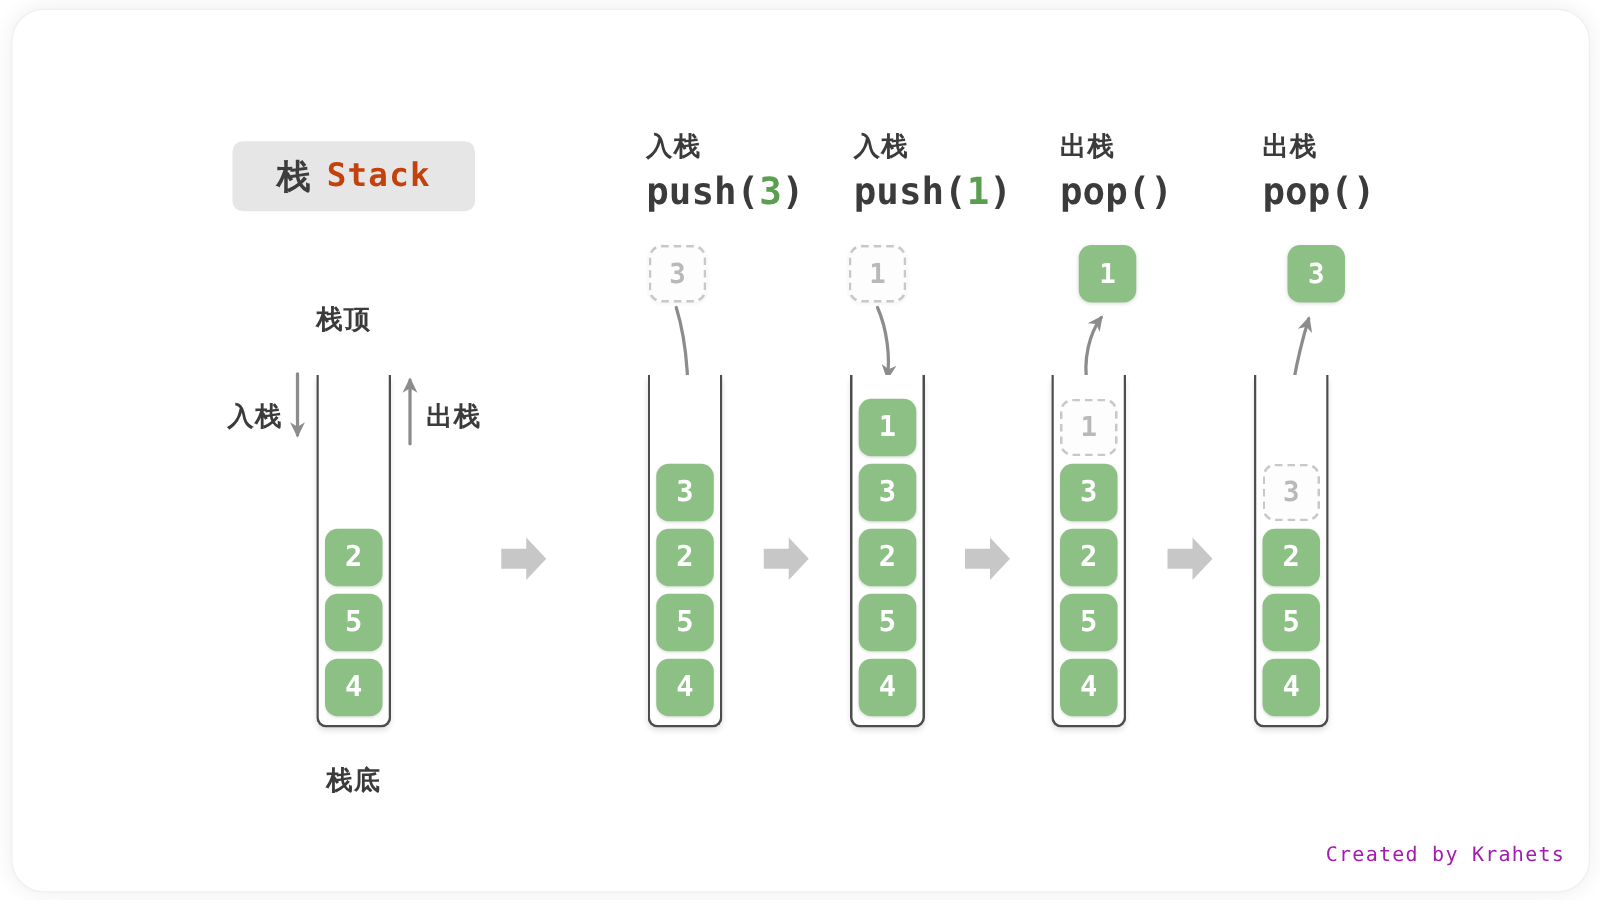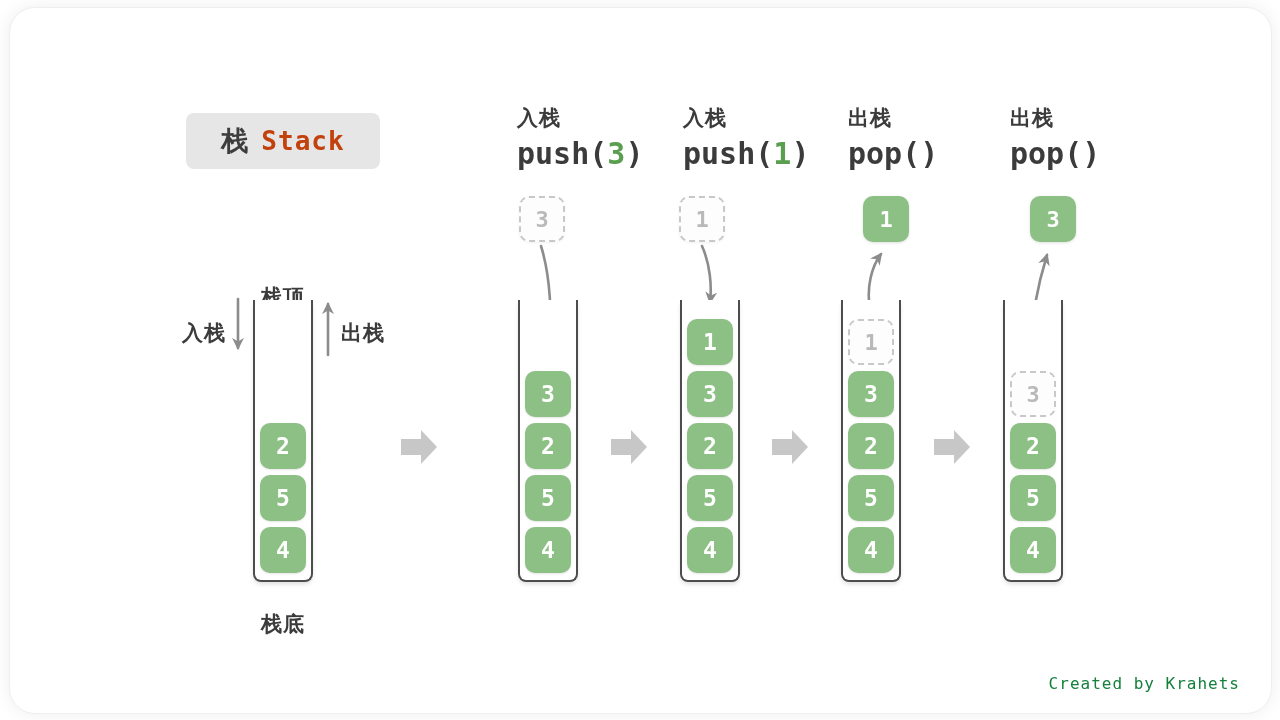--- a/index.html
+++ b/index.html
@@ -18,26 +18,26 @@
 
   .fbox{position:absolute;top:196px;width:46px;height:46px;border-radius:10px;display:flex;align-items:center;justify-content:center;box-sizing:border-box;font-family:"DejaVu Sans Mono",monospace;font-size:22px;}
   .fbox.dashed{border:2px dashed #c8c8c8;background:#fdfdfd;color:#b9b9b9;font-weight:600;box-shadow:0 1px 3px rgba(0,0,0,0.05);}
   .fbox.solid{background:#8dc085;color:#ffffff;font-weight:700;box-shadow:0 1px 3px rgba(0,0,0,0.12);}
 
   .stack{position:absolute;top:300px;width:60px;height:282px;box-sizing:border-box;background:#ffffff;border-left:2px solid #4d4d4d;border-right:2px solid #4d4d4d;border-bottom:2px solid #4d4d4d;border-radius:0 0 8px 8px;display:flex;flex-direction:column;justify-content:flex-end;align-items:center;gap:6px;padding-bottom:7px;box-shadow:0 3px 5px -1px rgba(0,0,0,0.14);}
   .block{flex:none;width:46px;height:46px;border-radius:10px;background:#8dc085;color:#ffffff;display:flex;align-items:center;justify-content:center;font-family:"DejaVu Sans Mono",monospace;font-size:23px;font-weight:700;box-shadow:0 1px 2px rgba(0,0,0,0.10);}
   .ghost{flex:none;width:46px;height:46px;border-radius:10px;box-sizing:border-box;border:2px dashed #c8c8c8;background:#fdfdfd;color:#b9b9b9;display:flex;align-items:center;justify-content:center;font-family:"DejaVu Sans Mono",monospace;font-size:22px;font-weight:600;}
 
   .lbl{position:absolute;font-size:21px;font-weight:700;color:#3b3b3b;letter-spacing:1px;}
-  .top-lbl{left:253px;top:241px;width:60px;text-align:center;margin-top:42px;}
+  .top-lbl{left:253px;top:241px;width:60px;}
   .bottom-lbl{left:253px;top:610px;width:60px;text-align:center;}
   .push-lbl{left:150px;top:319px;width:76px;text-align:right;}
   .pop-lbl{left:341px;top:319px;}
 
-  .watermark{position:absolute;right:40px;bottom:27px;font-family:"DejaVu Sans Mono",monospace;font-size:16px;color:#15803d;letter-spacing:1px;}
+  .watermark{position:absolute;right:28px;bottom:27px;font-family:"DejaVu Sans Mono",monospace;font-size:16px;color:#a21caf;letter-spacing:1px;}
 </style>
 </head>
 <body>
 
 <div class="stage">
   <div class="card"></div>
 
   <svg class="overlay" viewBox="0 0 1280 720">
     <defs>
       <marker id="ah" viewBox="0 0 10 10" refX="7.5" refY="5" markerWidth="5.2" markerHeight="5.2" orient="auto-start-reverse">

